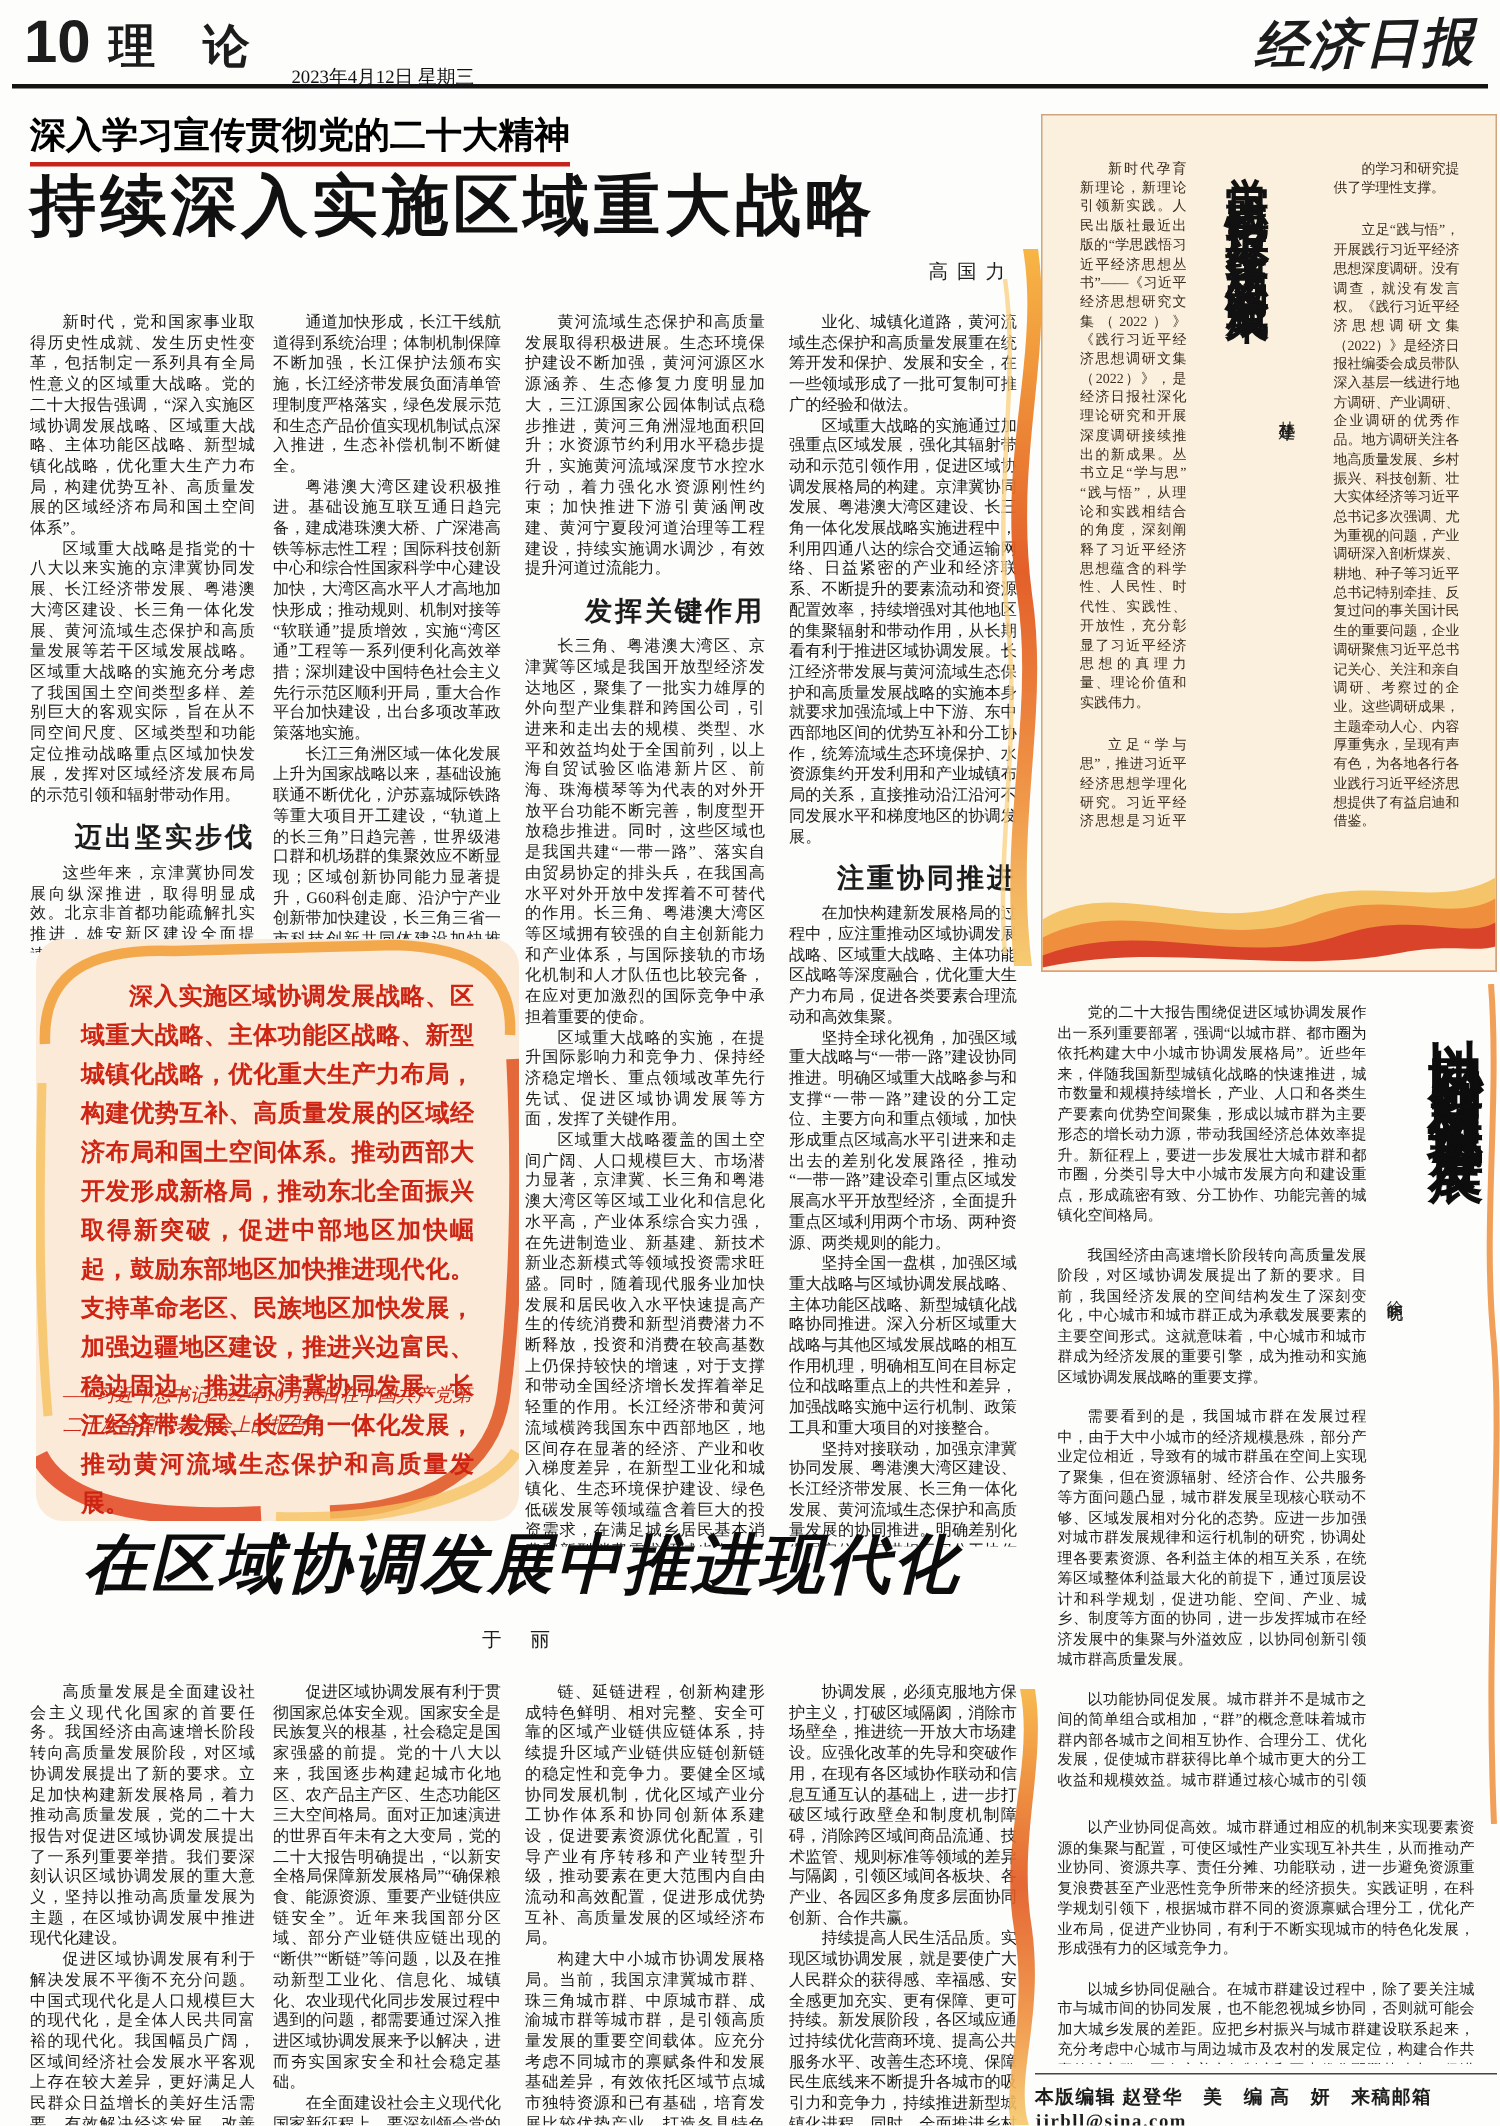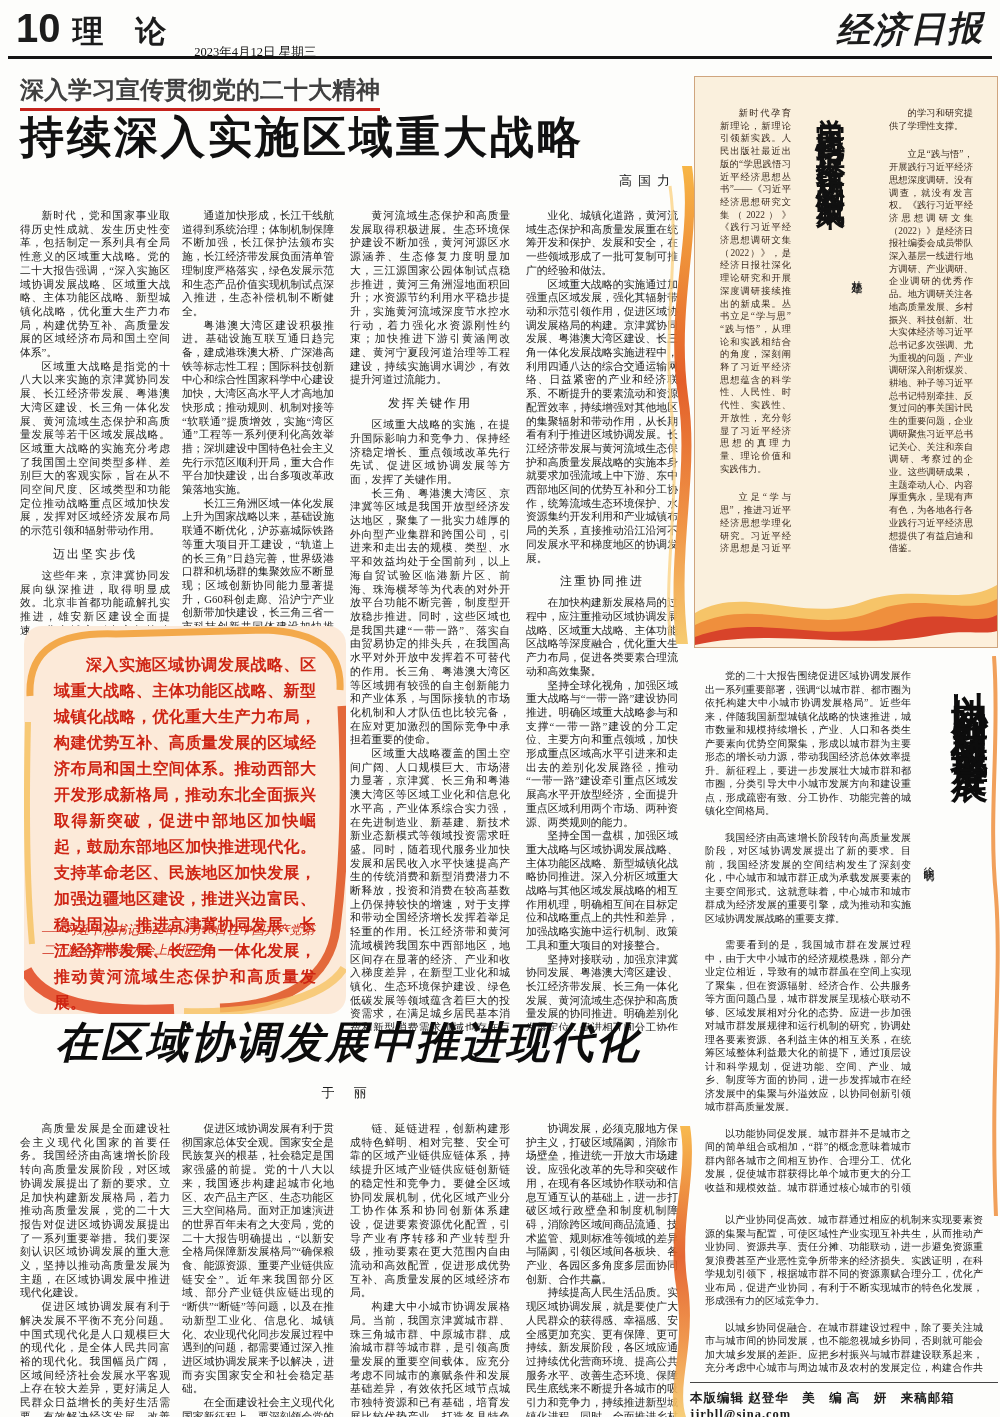--- a/index.html
+++ b/index.html
@@ -9,30 +9,30 @@
   
   #hdr{left:16px;top:4px;width:968px;height:50px;}
   .pgnum{font-family:"Liberation Sans","DejaVu Sans",sans-serif;font-weight:900;font-size:40px;line-height:48px;}
   .section{font-weight:900;font-size:31px;letter-spacing:12px;margin-left:12px;line-height:48px;}
   .dateline{font-size:12.5px;margin-left:16px;line-height:20px;position:relative;top:14px;color:#111;}
   .masthead{float:right;font-size:35px;font-style:italic;font-weight:bold;letter-spacing:2px;
             transform:rotate(-1deg);margin-top:2px;}
   #hdr-rule{left:8px;top:56px;width:984px;border-top:3px solid #141414;}
   
   #banner{left:20px;top:74px;font-family:"Liberation Sans","DejaVu Sans",sans-serif;
-          font-weight:900;font-size:24px;color:#404040;padding-bottom:2px;border-bottom:3px solid #c5231c;}
+          font-weight:900;font-size:24px;color:#000000;padding-bottom:2px;border-bottom:3px solid #c5231c;}
   
   #main-title{left:20px;top:108px;width:656px;text-align:left;font-weight:900;font-size:44px;
               letter-spacing:3px;font-family:Liberation Serif, serif;color:#111;}
   #main-author{left:20px;top:172px;width:656px;text-align:right;font-size:13px;letter-spacing:6px;font-family:Liberation Serif, serif;}
   #main-cols{left:20px;top:209px;width:672px;height:822px;}
   .ncol{position:absolute;top:0;overflow:hidden;}
   .ncol p{margin:0;text-indent:2em;text-align:justify;font-size:10.8px;line-height:13.7px;}
-  .subhead{font-family:"Liberation Sans","DejaVu Sans",sans-serif;font-weight:normal;font-size:12px;
-           text-align:center;letter-spacing:2px;margin:8px 0 6px 0;}
+  .subhead{font-family:"Liberation Sans","DejaVu Sans",sans-serif;font-weight:bold;font-size:18px;
+           text-align:right;letter-spacing:2px;margin:8px 0 6px 0;}
   #col1{left:0;width:150px;height:426px;}
   #col2{left:162px;width:152px;height:426px;}
   #col3{left:330px;width:160px;height:822px;}
   #col4{left:506px;width:152px;height:822px;}
   
   #quote-box{left:24px;top:626px;width:322px;height:388px;background:#fcead9;border-radius:18px;}
   #quote-deco{left:0;top:0;width:322px;height:388px;pointer-events:none;}
   #quote-text{position:absolute;left:30px;top:26px;width:262px;font-weight:bold;font-size:16px;
               line-height:26px;color:#ce2413;text-align:justify;text-indent:2em;margin:0;}
   #quote-src{position:absolute;left:18px;top:294px;width:280px;font-size:12.5px;line-height:20px;
@@ -48,21 +48,21 @@
             letter-spacing:6px;color:#111;}
   #rt-author{position:absolute;left:154px;top:194px;writing-mode:vertical-rl;font-size:11px;letter-spacing:2px;}
   #rt-wave{position:absolute;left:0;bottom:0;width:302px;height:92px;}
   
   #rb{left:690px;top:652px;width:308px;height:726px;overflow:hidden;}
   #rb p{margin:13px;text-indent:2em;text-align:justify;font-size:10px;line-height:13.5px;}
   #rb-narrow{position:absolute;left:2px;top:4px;width:232px;height:538px;overflow:hidden;}
   #rb-title{position:absolute;right:4px;top:10px;writing-mode:vertical-rl;font-weight:900;font-size:37px;
             letter-spacing:7px;color:#0d0d0d;}
   #rb-author{position:absolute;right:62px;top:206px;writing-mode:vertical-rl;font-size:11px;letter-spacing:2px;}
-  #rb-wide{position:absolute;left:2px;top:548px;width:304px;height:176px;overflow:hidden;}
+  #rb-wide{position:absolute;left:2px;top:548px;width:304px;height:176px;overflow:hidden;font-family:Liberation Mono, monospace;}
   #footer-rule{left:690px;top:1382px;width:308px;border-top:1px solid #444;}
   #footer{left:690px;top:1390px;width:308px;font-size:12.5px;font-weight:bold;letter-spacing:1px;}
   
   #bt-title{left:20px;top:1014px;width:656px;text-align:center;font-weight:900;font-size:43px;
             letter-spacing:2px;font-style:italic;color:#0c0c0c;}
   #bt-author{left:20px;top:1084px;width:656px;text-align:center;font-size:13px;letter-spacing:8px;}
   #bt-cols{left:20px;top:1122px;width:672px;height:295px;overflow:hidden;}
   #btc1{left:0;width:150px;height:295px;}
   #btc2{left:162px;width:152px;height:295px;}
   #btc3{left:330px;width:160px;height:295px;}
@@ -100,22 +100,22 @@
         <p>粤港澳大湾区建设积极推进。基础设施互联互通日趋完备，建成港珠澳大桥、广深港高铁等标志性工程；国际科技创新中心和综合性国家科学中心建设加快，大湾区高水平人才高地加快形成；推动规则、机制对接等“软联通”提质增效，实施“湾区通”工程等一系列便利化高效举措；深圳建设中国特色社会主义先行示范区顺利开局，重大合作平台加快建设，出台多项改革政策落地实施。</p>
         <p>长江三角洲区域一体化发展上升为国家战略以来，基础设施联通不断优化，沪苏嘉城际铁路等重大项目开工建设，“轨道上的长三角”日趋完善，世界级港口群和机场群的集聚效应不断显现；区域创新协同能力显著提升，G60科创走廊、沿沪宁产业创新带加快建设，长三角三省一市科技创新共同体建设加快推进；制度型开放稳步推进，上海自贸试验区临港新片区、虹桥国际开放枢纽先行先试作用不断发挥，长三角自由贸易试验区联盟成立，积极推动三省一市自由贸易试验区深度合作；生态环境共保联治不断深化，长三角生态绿色一体化发展示范区探索形成的经验模式不断推广。</p>
       </div>
   </div>
   <div id="col3" class="ncol">
     <div>
         <p>黄河流域生态保护和高质量发展取得积极进展。生态环境保护建设不断加强，黄河河源区水源涵养、生态修复力度明显加大，三江源国家公园体制试点稳步推进，黄河三角洲湿地面积回升；水资源节约利用水平稳步提升，实施黄河流域深度节水控水行动，着力强化水资源刚性约束；加快推进下游引黄涵闸改建、黄河宁夏段河道治理等工程建设，持续实施调水调沙，有效提升河道过流能力。</p>
       </div>
     <h3 class="subhead">发挥关键作用</h3>
     <div>
+        <p>长三角、粤港澳大湾区、京津冀等区域是我国开放型经济发达地区，聚集了一批实力雄厚的外向型产业集群和跨国公司，引进来和走出去的规模、类型、水平和效益均处于全国前列，以上海自贸试验区临港新片区、前海、珠海横琴等为代表的对外开放平台功能不断完善，制度型开放稳步推进。同时，这些区域也是我国共建“一带一路”、落实自由贸易协定的排头兵，在我国高水平对外开放中发挥着不可替代的作用。长三角、粤港澳大湾区等区域拥有较强的自主创新能力和产业体系，与国际接轨的市场化机制和人才队伍也比较完备，在应对更加激烈的国际竞争中承担着重要的使命。</p>
         <p>区域重大战略的实施，在提升国际影响力和竞争力、保持经济稳定增长、重点领域改革先行先试、促进区域协调发展等方面，发挥了关键作用。</p>
-        <p>长三角、粤港澳大湾区、京津冀等区域是我国开放型经济发达地区，聚集了一批实力雄厚的外向型产业集群和跨国公司，引进来和走出去的规模、类型、水平和效益均处于全国前列，以上海自贸试验区临港新片区、前海、珠海横琴等为代表的对外开放平台功能不断完善，制度型开放稳步推进。同时，这些区域也是我国共建“一带一路”、落实自由贸易协定的排头兵，在我国高水平对外开放中发挥着不可替代的作用。长三角、粤港澳大湾区等区域拥有较强的自主创新能力和产业体系，与国际接轨的市场化机制和人才队伍也比较完备，在应对更加激烈的国际竞争中承担着重要的使命。</p>
         <p>区域重大战略覆盖的国土空间广阔、人口规模巨大、市场潜力显著，京津冀、长三角和粤港澳大湾区等区域工业化和信息化水平高，产业体系综合实力强，在先进制造业、新基建、新技术新业态新模式等领域投资需求旺盛。同时，随着现代服务业加快发展和居民收入水平快速提高产生的传统消费和新型消费潜力不断释放，投资和消费在较高基数上仍保持较快的增速，对于支撑和带动全国经济增长发挥着举足轻重的作用。长江经济带和黄河流域横跨我国东中西部地区，地区间存在显著的经济、产业和收入梯度差异，在新型工业化和城镇化、生态环境保护建设、绿色低碳发展等领域蕴含着巨大的投资需求，在满足城乡居民基本消费和新型消费需求领域也存在巨大的潜力，对于建设强大国内市场、实施扩大内需战略发挥着重要的保障作用。</p>
       </div>
   </div>
   <div id="col4" class="ncol">
     <div>
         <p>业化、城镇化道路，黄河流域生态保护和高质量发展重在统筹开发和保护、发展和安全，在一些领域形成了一批可复制可推广的经验和做法。</p>
         <p>区域重大战略的实施通过加强重点区域发展，强化其辐射带动和示范引领作用，促进区域协调发展格局的构建。京津冀协同发展、粤港澳大湾区建设、长三角一体化发展战略实施进程中，利用四通八达的综合交通运输网络、日益紧密的产业和经济联系、不断提升的要素流动和资源配置效率，持续增强对其他地区的集聚辐射和带动作用，从长期看有利于推进区域协调发展。长江经济带发展与黄河流域生态保护和高质量发展战略的实施本身就要求加强流域上中下游、东中西部地区间的优势互补和分工协作，统筹流域生态环境保护、水资源集约开发利用和产业城镇布局的关系，直接推动沿江沿河不同发展水平和梯度地区的协调发展。</p>
       </div>
     <h3 class="subhead">注重协同推进</h3>
     <div>

